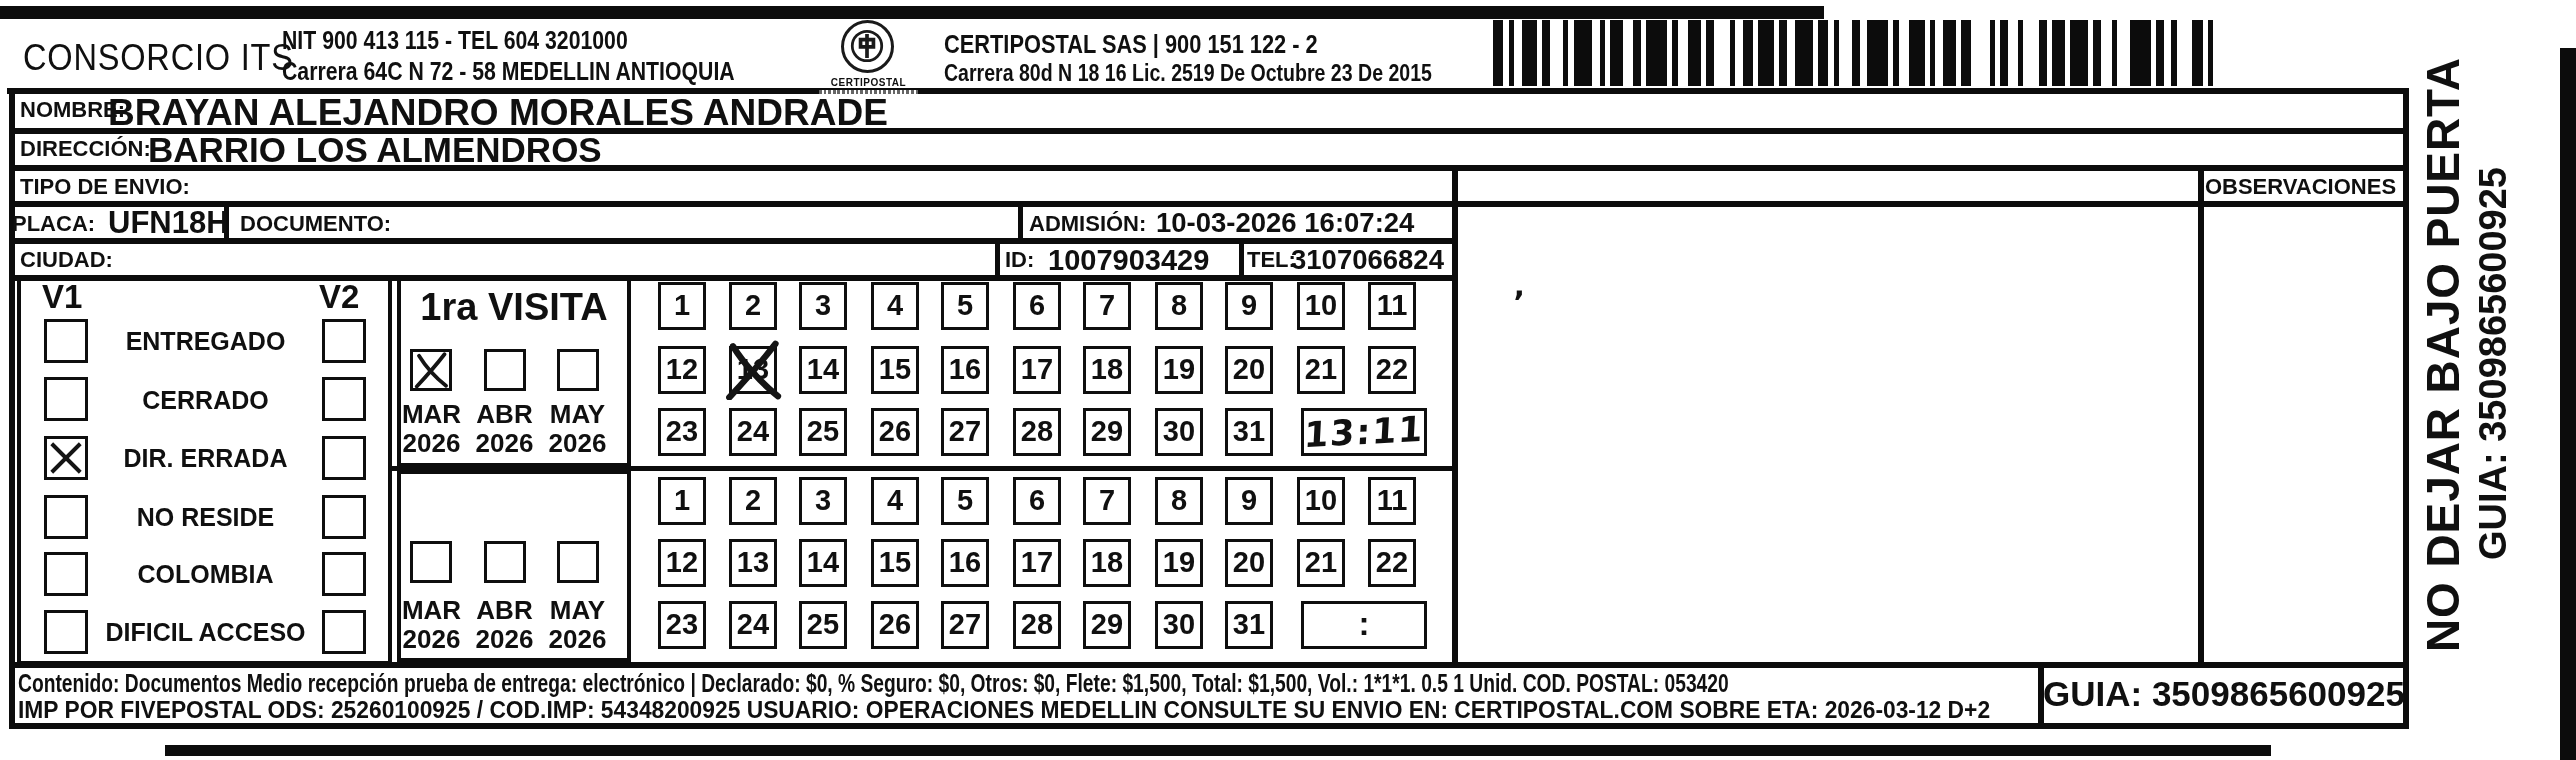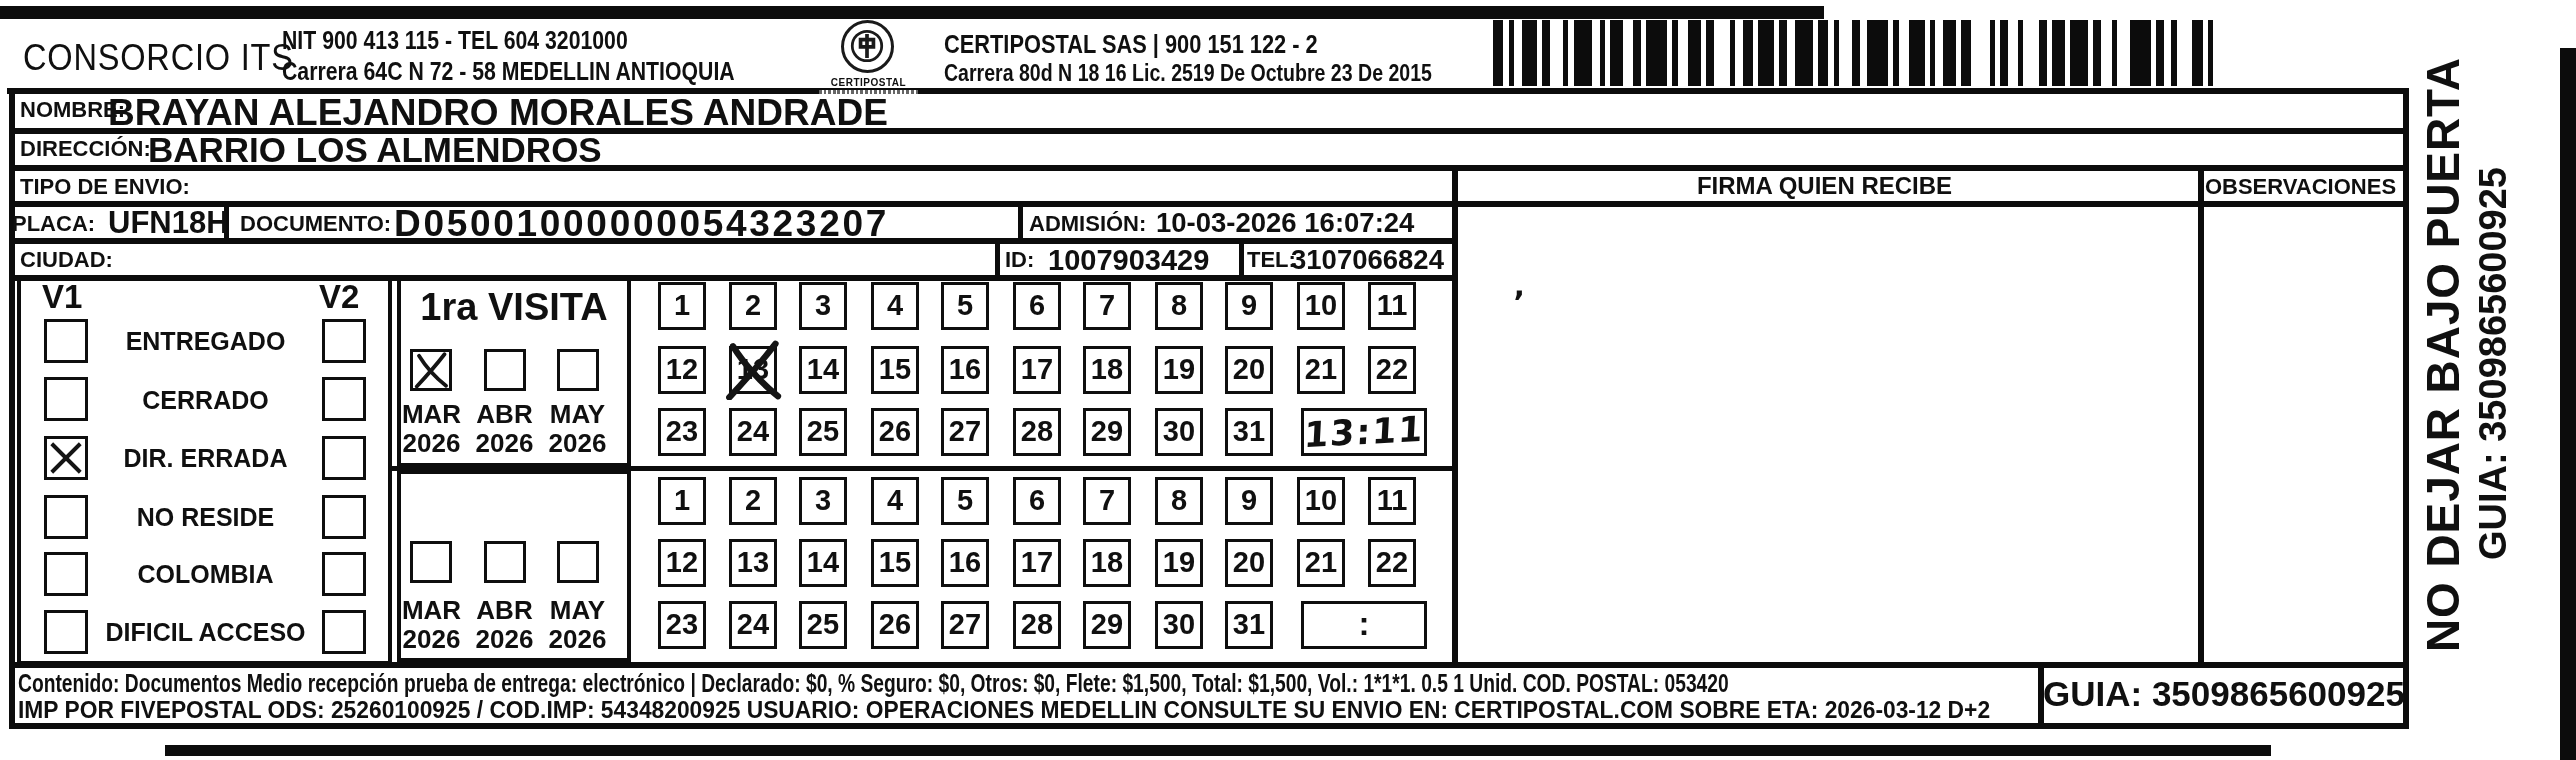--- a/index.html
+++ b/index.html
@@ -161,31 +161,29 @@
   <div class="abs" style="left:108px;top:92px;font-size:37px;">BRAYAN ALEJANDRO MORALES ANDRADE</div>
 
   <div class="abs" style="left:20px;top:136px;font-size:22px;">DIRECCIÓN:</div>
   <div class="abs" style="left:148px;top:130px;font-size:35px;">BARRIO LOS ALMENDROS</div>
 
   <div class="abs" style="left:20px;top:174px;font-size:22px;">TIPO DE ENVIO:</div>
 
   <div class="abs" style="left:12px;top:211px;font-size:22px;">PLACA:</div>
   <div class="abs" style="left:108px;top:205px;font-size:31px;">UFN18H</div>
   <div class="abs" style="left:240px;top:211px;font-size:22px;">DOCUMENTO:</div>
-  <div class="abs" style="left:394px;top:203px;font-size:37px;letter-spacing:2.7px;">D05001000000054323207</div>
   <div class="abs" style="left:1029px;top:211px;font-size:22px;">ADMISIÓN:</div>
   <div class="abs" style="left:1156px;top:207px;font-size:27.5px;">10-03-2026 16:07:24</div>
 
   <div class="abs" style="left:20px;top:247px;font-size:22px;">CIUDAD:</div>
   <div class="abs" style="left:1005px;top:247px;font-size:22px;">ID:</div>
   <div class="abs" style="left:1048px;top:244px;font-size:29px;">1007903429</div>
   <div class="abs" style="left:1247px;top:247px;font-size:22px;">TEL:</div>
   <div class="abs" style="left:1291px;top:244px;font-size:27.5px;">3107066824</div>
 
-  <div class="abs" style="left:1452px;top:172px;width:745px;text-align:center;font-size:24px;">FIRMA QUIEN RECIBE</div>
   <div class="abs" style="left:2198px;top:174px;width:205px;text-align:center;font-size:22px;">OBSERVACIONES</div>
   <div class="abs hand" style="left:1513px;top:267px;font-size:31px;">‚</div>
 
   <div class="panel" style="left:16.5px;top:277px;width:375px;height:388px;"></div>
   <div class="abs" style="left:42px;top:278px;font-size:33px;">V1</div>
   <div class="abs" style="left:319px;top:278px;font-size:33px;">V2</div>
   <div id="status-area"></div>
 
   <div class="panel" style="left:397px;top:277px;width:234px;height:190px;"></div>
   <div class="panel" style="left:397px;top:470px;width:234px;height:192px;"></div>

